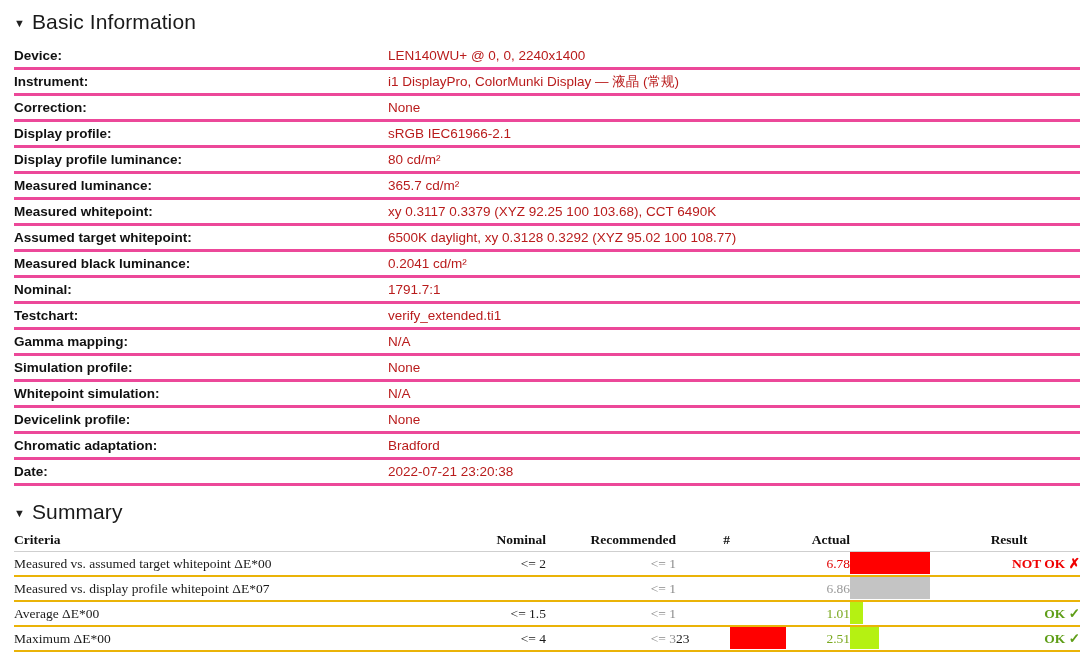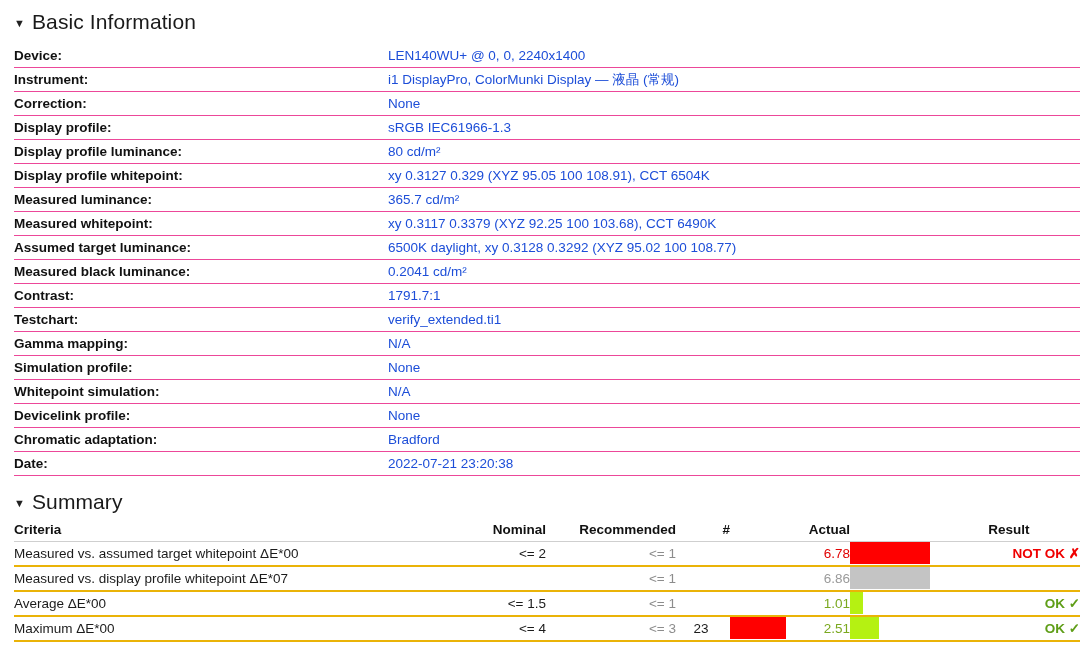--- a/index.html
+++ b/index.html
@@ -51,44 +51,45 @@
   }
   .info-table {
     width: 1066px;
     margin-left: 14px;
     margin-top: 6px;
   }
   .info-table td {
     height: 23px;
     line-height: 23px;
     padding: 0;
-    border-bottom: 1px solid #ec4899;
+    border-bottom: 3px solid #ec4899;
     font-size: 13.5px;
     vertical-align: middle;
     white-space: nowrap;
     overflow: hidden;
   }
   .info-table td.k {
     width: 374px;
     font-weight: bold;
     color: #111;
   }
   .info-table td.v {
-    color: #1d4ed8;
+    color: #b91c1c;
     padding-left: 0px;
   }
 
   
   .summary-wrap {
     margin-top: 10px;
     position: relative;
   }
   .sum-table {
     width: 1066px;
     margin-left: 14px;
+    font-family: Liberation Serif, serif;
   }
   .sum-table th, .sum-table td {
     padding: 0;
     height: 23px;
     line-height: 23px;
     font-size: 13.5px;
     vertical-align: middle;
     white-space: nowrap;
     border-bottom: 2px solid #eab308;
   }
@@ -103,21 +104,21 @@
   .col-recomm    { width: 130px; text-align: right; }
   .col-hash      { width: 54px;  text-align: right; }
   .col-bar-left  { width: 56px;  text-align: right; }
   .col-actual    { width: 64px;  text-align: right; }
   .col-bar-right { width: 88px;  text-align: left; }
   .col-result    { width: 142px; text-align: right; }
 
   .sum-table td.criteria { color: #1b1b1b; }
   .sum-table td.nominal  { text-align: right; color: #1b1b1b; }
   .sum-table td.recomm   { text-align: right; color: #8c8c8c; }
-  .sum-table td.hash     { text-align: center; color: #1b1b1b; padding-right: 4px;}
+  .sum-table td.hash     { text-align: left; color: #1b1b1b; padding-right: 4px;}
   .sum-table td.actual   { text-align: right; font-weight: normal; }
   .sum-table td.result   { text-align: right; font-weight: bold; }
 
   .sum-table th.col-nominal,
   .sum-table th.col-recomm,
   .sum-table th.col-hash   { text-align: right; }
   .sum-table th.col-actual { text-align: right; }
   .sum-table th.col-result { text-align: center; }
   .sum-table th.col-bar-left,
   .sum-table th.col-bar-right { border-bottom: 1px solid #cfcfcf; }
@@ -162,48 +163,44 @@
       <tr>
         <td class="k">Instrument:</td>
         <td class="v">i1 DisplayPro, ColorMunki Display — 液晶 (常规)</td>
       </tr>
       <tr>
         <td class="k">Correction:</td>
         <td class="v">None</td>
       </tr>
       <tr>
         <td class="k">Display profile:</td>
-        <td class="v">sRGB IEC61966-1.3</td>
+        <td class="v">sRGB IEC61966-2.1</td>
       </tr>
       <tr>
         <td class="k">Display profile luminance:</td>
         <td class="v">80 cd/m²</td>
       </tr>
       <tr>
-        <td class="k">Display profile whitepoint:</td>
-        <td class="v">xy 0.3127 0.329 (XYZ 95.05 100 108.91), CCT 6504K</td>
-      </tr>
-      <tr>
         <td class="k">Measured luminance:</td>
         <td class="v">365.7 cd/m²</td>
       </tr>
       <tr>
         <td class="k">Measured whitepoint:</td>
         <td class="v">xy 0.3117 0.3379 (XYZ 92.25 100 103.68), CCT 6490K</td>
       </tr>
       <tr>
-        <td class="k">Assumed target luminance:</td>
+        <td class="k">Assumed target whitepoint:</td>
         <td class="v">6500K daylight, xy 0.3128 0.3292 (XYZ 95.02 100 108.77)</td>
       </tr>
       <tr>
         <td class="k">Measured black luminance:</td>
         <td class="v">0.2041 cd/m²</td>
       </tr>
       <tr>
-        <td class="k">Contrast:</td>
+        <td class="k">Nominal:</td>
         <td class="v">1791.7:1</td>
       </tr>
       <tr>
         <td class="k">Testchart:</td>
         <td class="v">verify_extended.ti1</td>
       </tr>
       <tr>
         <td class="k">Gamma mapping:</td>
         <td class="v">N/A</td>
       </tr>

